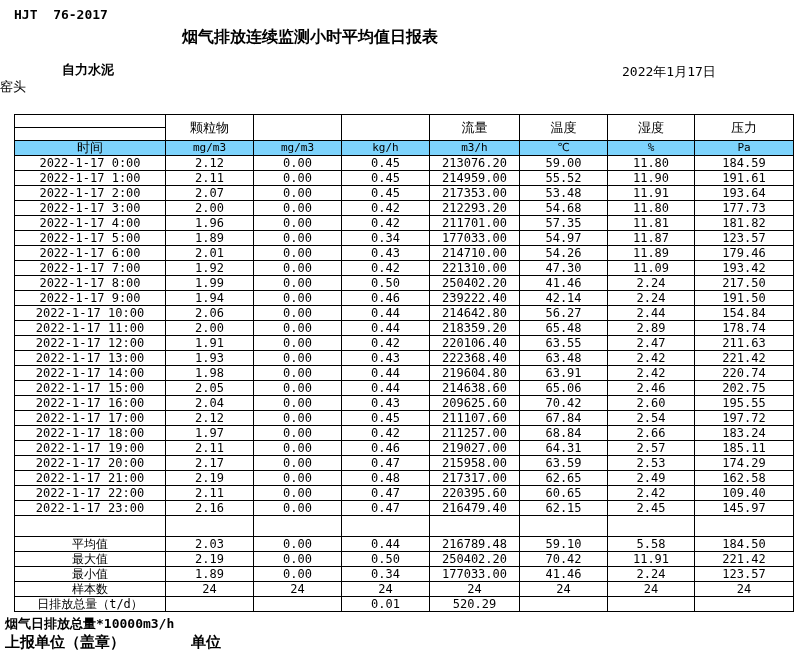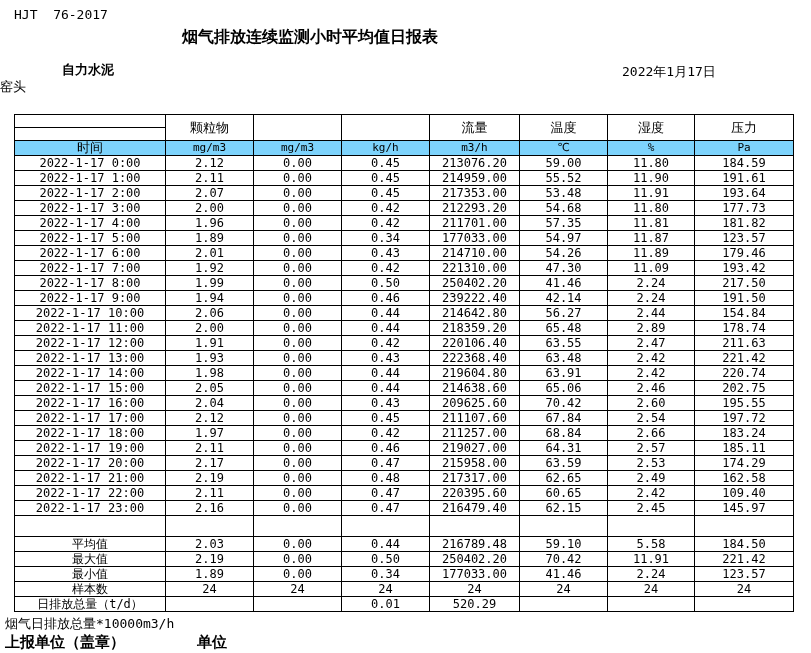--- a/index.html
+++ b/index.html
@@ -1,40 +1,40 @@
 <!DOCTYPE html>
 <html><head>
 <meta charset="utf-8">
 <style>
   html,body{margin:0;padding:0;}
   body{
     width:811px;height:653px;background:#fff;color:#000;position:relative;
     font-family:"DejaVu Sans Mono","DejaVu Sans",monospace;font-size:12px;
   }
-  .doc-code{position:absolute;top:7px;left:14px;font-weight:normal;font-size:13px;white-space:pre;text-align:right;}
+  .doc-code{position:absolute;top:7px;left:14px;font-weight:bold;font-size:13px;white-space:pre;text-align:right;}
   .report-title{position:absolute;top:27px;left:14px;width:592px;text-align:center;
     font-weight:bold;font-size:16px;font-family:"DejaVu Sans",sans-serif;}
   .company{position:absolute;top:61px;left:14px;font-weight:bold;font-size:13px;margin-left:48px;}
   .station{position:absolute;top:78px;left:0;font-weight:normal;font-size:13px;}
   .report-date{position:absolute;top:63px;left:622px;font-size:13px;}
   table.report{
     position:absolute;top:114px;left:14px;border-collapse:collapse;table-layout:fixed;
     border:1px solid #000;
   }
   table.report td{
     border:1px solid #000;text-align:center;padding:0;overflow:hidden;white-space:nowrap;
     height:14px;line-height:14px;font-size:12px;
   }
   tr.group-row td{height:12px;line-height:12px;font-size:13px;}
   tr.unit-row td{background:#7dd3fc;height:14px;line-height:14px;font-size:11px;}
   tr.spacer-row td{height:20px;}
   td.label-cell{font-size:13px;margin-top:34px;}
-  .footer-note{position:absolute;top:615px;left:5px;font-weight:normal;font-size:13px;}
+  .footer-note{position:absolute;top:615px;left:5px;font-weight:bold;font-size:13px;}
   .footer-line2{position:absolute;top:633px;left:5px;font-weight:bold;font-size:15px;width:400px;}
-  .footer-line2 .unit-label{position:absolute;left:192px;top:0;font-family:Liberation Mono, monospace;}
+  .footer-line2 .unit-label{position:absolute;left:186px;top:0;font-family:Liberation Mono, monospace;}
 </style>
 </head>
 <body>
 
 <div class="doc-code">HJT  76-2017</div>
 <div class="report-title">烟气排放连续监测小时平均值日报表</div>
 <div class="company">自力水泥</div>
 <div class="station">窑头</div>
 <div class="report-date">2022年1月17日</div>
 

